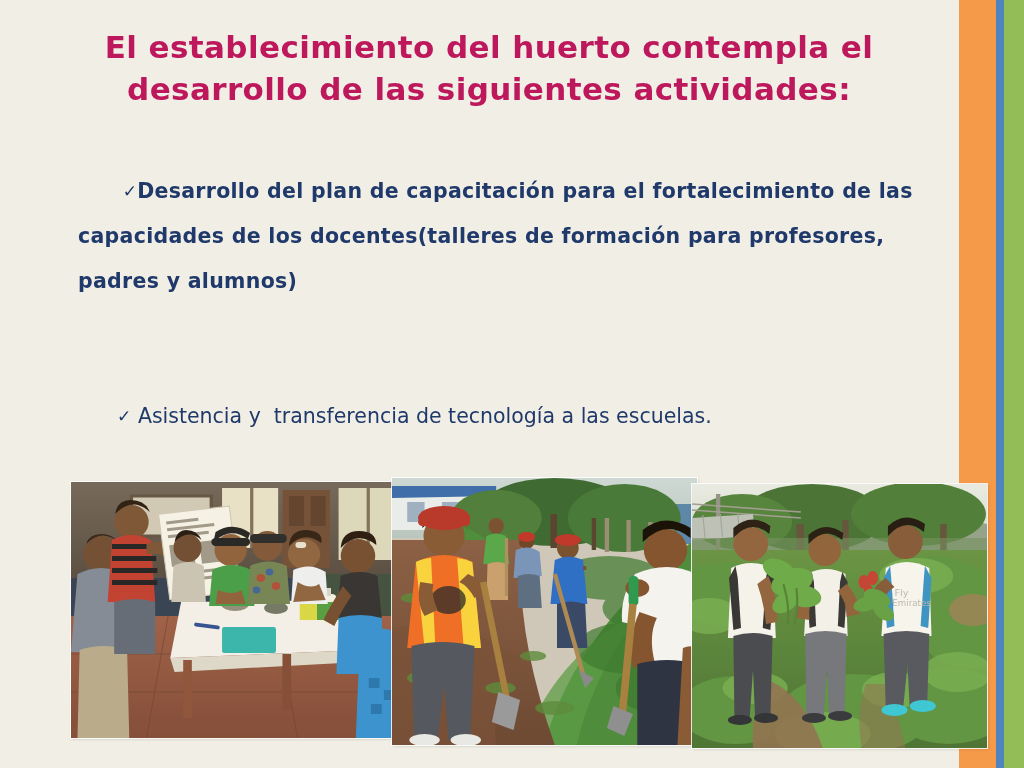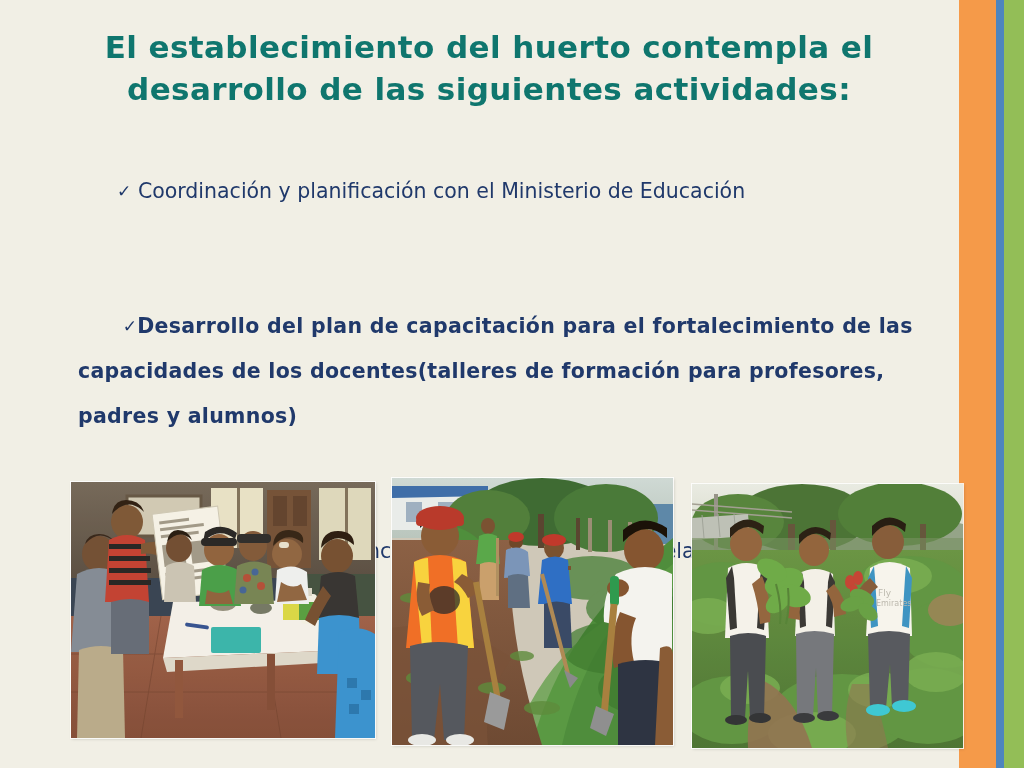--- a/index.html
+++ b/index.html
@@ -26,21 +26,21 @@
   #stripe-blue   { left: 996px; width: 8px;  background: #4E85BE; }
   #stripe-green  { left: 1004px; width: 20px; background: #93BE57; }
 
   
   #title {
     position: absolute;
     left: 40px;
     top: 26px;
     width: 898px;
     text-align: center;
-    color: #0f766e;
+    color: #be185d;
     font-family: "DejaVu Sans", sans-serif;
     font-weight: bold;
     font-size: 31px;
     line-height: 42px;
     letter-spacing: 0.4px;
   }
 
   
   #bullets {
     position: absolute;
@@ -65,20 +65,21 @@
     vertical-align: 1px;
   }
 
   
   .photo {
     position: absolute;
     overflow: hidden;
     background: #cfc8b8;
     box-shadow: 0 0 0 1px rgba(255,255,255,0.85),
                 1px 1px 3px rgba(0,0,0,0.18);
+    padding-left: 24px;
   }
   .photo .inner { position: absolute; inset: 0; overflow: hidden; }
   .photo svg { display: block; width: 100%; height: 100%; }
 
   #photo-classroom { left: 71px;  top: 482px; width: 304px; height: 256px; }
   #photo-garden-work { left: 392px; top: 478px; width: 281px; height: 267px; }
   #photo-harvest   { left: 692px; top: 484px; width: 271px; height: 264px; }
 </style>
 </head>
 <body>
@@ -86,23 +87,20 @@
 <div id="slide">
 
   <div class="stripe" id="stripe-orange"></div>
   <div class="stripe" id="stripe-blue"></div>
   <div class="stripe" id="stripe-green"></div>
 
   <div id="title">El establecimiento del huerto contempla el desarrollo de las siguientes actividades:</div>
 
   <div id="bullets">
 
-    <div class="bullet">
-      <span class="chk">✓</span><span> Coordinación y planificación con el Ministerio de Educación</span>
-    </div>
 
 
     <div class="bullet bold">
       <span class="chk">✓</span><span>Desarrollo del plan de capacitación para el fortalecimiento de las capacidades de los docentes(talleres de formación para profesores, padres y alumnos)</span>
     </div>
 
     <div class="bullet">
       <span class="chk">✓</span><span> Asistencia y  transferencia de tecnología a las escuelas.</span>
     </div>
 

